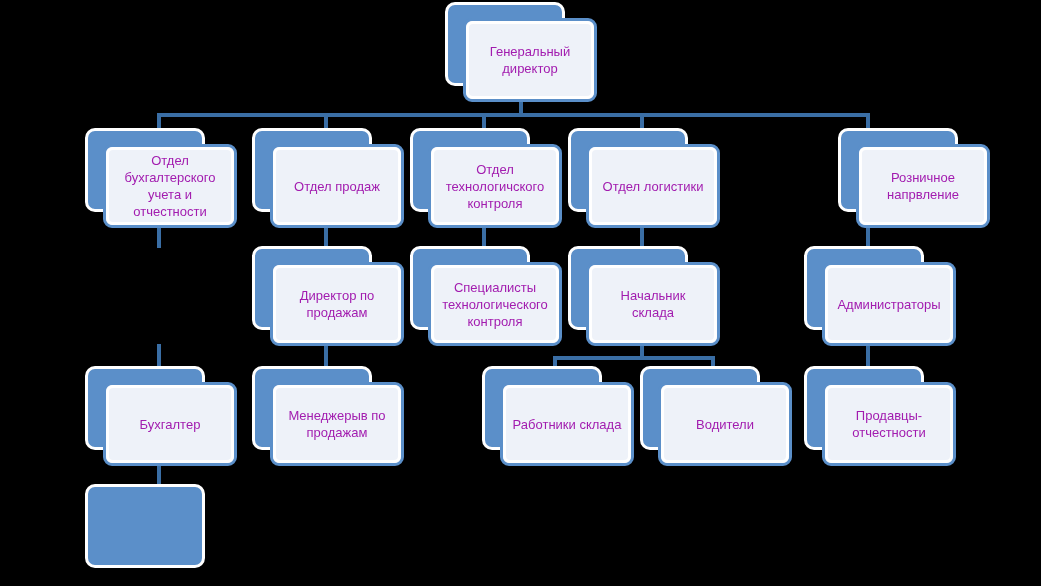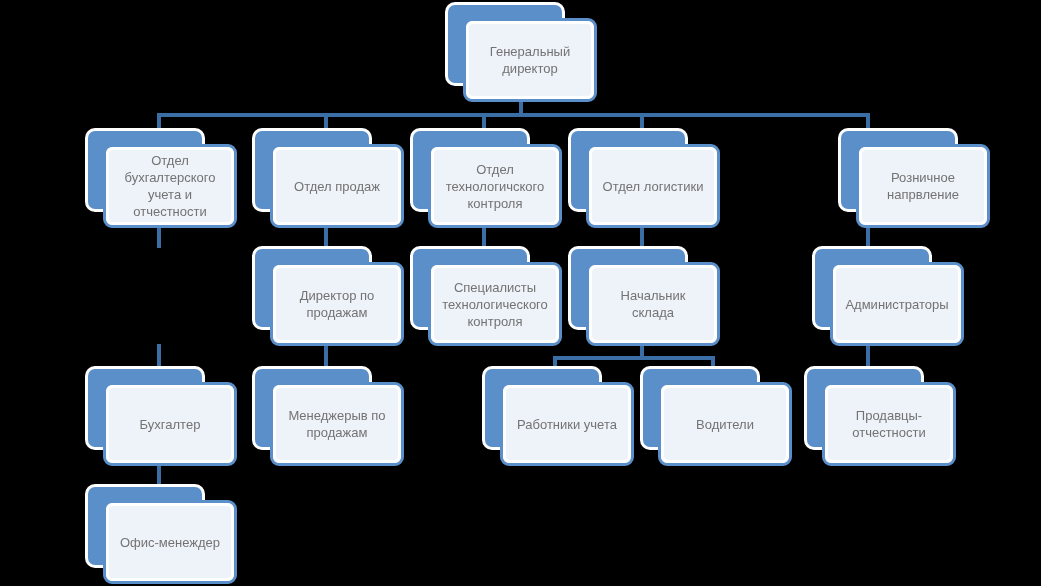--- a/index.html
+++ b/index.html
@@ -45,21 +45,21 @@
   .node .front-card .inner{
     background:#eef2f9;
     border:3px solid #ffffff;
     border-radius:7px;
     box-sizing:border-box;
     width:100%;height:100%;
     display:flex;align-items:center;justify-content:center;
     padding:2px 6px;
   }
   .node .label{
-    color:#737373;
+    color:#a21caf;
     font-size:13px;
     line-height:17px;
     white-space:pre-line;
     letter-spacing:0px;
   }
 </style>
 </head>
 <body>
 
 <div id="stage">
@@ -184,21 +184,21 @@
   <div class="node" style="left:568px;top:246px;width:152px;height:100px;">
     <div class="shadow-card" style="left:2px;top:2px;width:116px;height:80px;"></div>
     <div class="back-card" style="left:0px;top:0px;width:120px;height:84px;"></div>
     <div class="front-card" style="left:18px;top:16px;width:134px;height:84px;">
       <div class="inner">
         <span class="label">Начальник склада</span>
       </div>
     </div>
   </div>
 
-  <div class="node" style="left:804px;top:246px;width:152px;height:100px;margin-left:8px;">
+  <div class="node" style="left:804px;top:246px;width:152px;height:100px;">
     <div class="shadow-card" style="left:2px;top:2px;width:116px;height:80px;"></div>
     <div class="back-card" style="left:0px;top:0px;width:120px;height:84px;"></div>
     <div class="front-card" style="left:18px;top:16px;width:134px;height:84px;">
       <div class="inner">
         <span class="label">Администраторы</span>
       </div>
     </div>
   </div>
 
   <div class="node" style="left:85px;top:366px;width:152px;height:100px;">
@@ -220,21 +220,21 @@
 продажам</span>
       </div>
     </div>
   </div>
 
   <div class="node" style="left:482px;top:366px;width:152px;height:100px;">
     <div class="shadow-card" style="left:2px;top:2px;width:116px;height:80px;"></div>
     <div class="back-card" style="left:0px;top:0px;width:120px;height:84px;"></div>
     <div class="front-card" style="left:18px;top:16px;width:134px;height:84px;">
       <div class="inner">
-        <span class="label">Работники  учета</span>
+        <span class="label">Работники  склада</span>
       </div>
     </div>
   </div>
 
   <div class="node" style="left:640px;top:366px;width:168px;height:100px;">
     <div class="shadow-card" style="left:2px;top:2px;width:116px;height:80px;"></div>
     <div class="back-card" style="left:0px;top:0px;width:120px;height:84px;"></div>
     <div class="front-card" style="left:18px;top:16px;width:134px;height:84px;">
       <div class="inner">
         <span class="label">Водители</span>
@@ -249,20 +249,15 @@
       <div class="inner">
         <span class="label">Продавцы-
 отчестности</span>
       </div>
     </div>
   </div>
 
   <div class="node" style="left:85px;top:484px;width:152px;height:100px;">
     <div class="shadow-card" style="left:2px;top:2px;width:116px;height:80px;"></div>
     <div class="back-card" style="left:0px;top:0px;width:120px;height:84px;"></div>
-    <div class="front-card" style="left:18px;top:16px;width:134px;height:84px;">
-      <div class="inner">
-        <span class="label">Офис-менеждер</span>
-      </div>
-    </div>
   </div>
 
 </div>
 
 </body></html>

